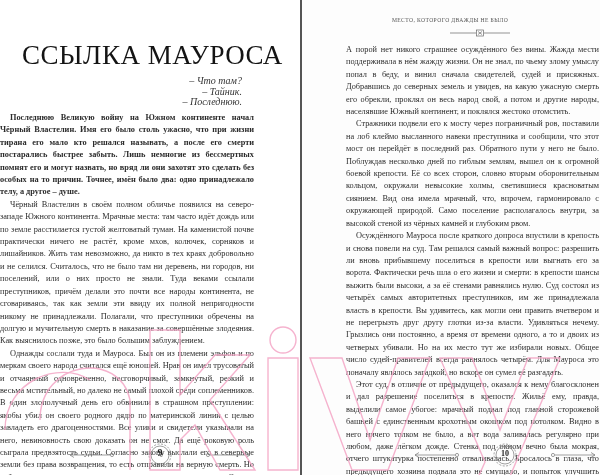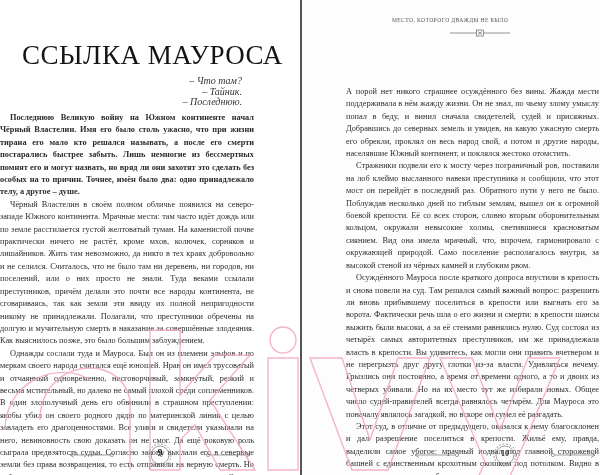--- a/index.html
+++ b/index.html
@@ -31,21 +31,21 @@
       font-family: "Liberation Serif", serif;
       font-size: 10px; line-height: 10.5px; color: #333;
     }
     .text {
       position: absolute;
       font-family: "Liberation Serif", serif;
       font-size: 8.3px; line-height: 12.4px;
       text-align: justify; color: #2c2c2c;
     }
     .text p { margin: 0; text-indent: 10px; }
-    .text p.noindent { text-indent: 0; margin-top: 42px; }
+    .text p.noindent { text-indent: 0; }
     .left-text { left: 0px; top: 112px; width: 254px; }
     .right-text { left: 346px; top: 44px; width: 253px; }
     .left-text p:first-child { text-indent: 10px; font-weight: bold; }
     .running-head {
       position: absolute; left: 300px; width: 300px; top: 17px;
       text-align: center;
       font-family: "Liberation Serif", serif;
       font-size: 5.6px; letter-spacing: 0.4px; color: #555;
     }
     .head-ornament {

